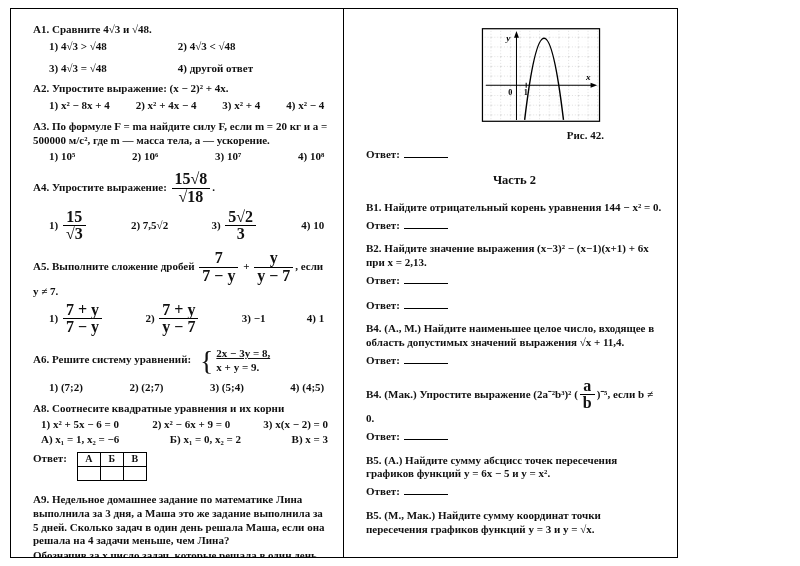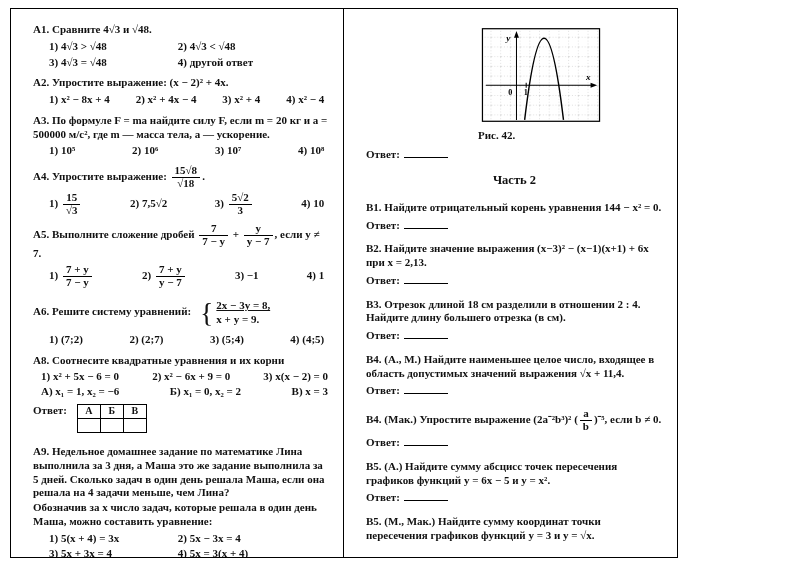--- a/index.html
+++ b/index.html
@@ -11,39 +11,39 @@
   .frame {
     position:absolute; left:10px; top:8px; right:10px; bottom:8px;
     border:1.5px solid #000; display:flex;
   }
   .col { width:50%; box-sizing:border-box; padding:14px 14px 6px 22px; overflow:hidden; }
   .col-left { border-right:1.5px solid #000; }
 
   .prob { margin-bottom:7px; }
   .t { margin-bottom:1px; }
   .opts-sp { display:flex; justify-content:space-between; width:93%; margin:3px 0 0 16px;gap:8px; }
-  .opts-grid2 { display:grid; grid-template-columns:46% 54%; row-gap:2px; margin:3px 0 0 16px; }
+  .opts-grid2 { display:grid; grid-template-columns:46% 54%; row-gap:8px; margin:3px 0 0 16px; }
   .opts-sp3 { display:flex; justify-content:space-between; width:97%; margin:2px 0 0 8px; }
 
-  .frac { display:inline-block; vertical-align:middle; text-align:center; line-height:1.05; margin:0 2px; font-size:11px; }
+  .frac { display:inline-block; vertical-align:middle; text-align:center; line-height:1.05; margin:0 2px; font-size:16px; }
   .frac .fn { display:block; border-bottom:1px solid #000; padding:0 3px; }
   .frac .fd { display:block; padding:0 3px; }
 
   .brace { font-size:28px; font-weight:normal; vertical-align:middle; margin:0 3px 0 6px; display:inline-block; }
   .sys { display:inline-block; vertical-align:middle; line-height:1.2; }
 
   .ansline { margin-top:4px; }
   .blank { display:inline-block; width:44px; height:10px; border-bottom:1.3px solid #000; margin-left:4px; }
 
   .ansrow { display:flex; align-items:flex-start; margin-top:5px; }
   .anstab { border-collapse:collapse; margin-left:10px; }
   .anstab td { border:1px solid #000; width:22px; height:13px; text-align:center; padding:0; font-size:10px; }
 
   .graphwrap { width:126px; margin:5px 0 0 112px; }
-  .figcap { text-align:left; margin-top:3px; }
+  .figcap { text-align:right; margin-top:3px; }
   .part2 { text-align:center; font-size:12.5px; margin:12px 0 12px; }
 
   .bprob { margin-bottom:4px; }
   .bprob .ansline { margin:3px 0 10px; }
   svg text { font-family:"Liberation Serif", serif; font-weight:bold; }
 </style>
 </head>
 <body>
 
 <div class="sheet">
@@ -208,21 +208,20 @@
         <div class="t"><span>В1.</span> <span>Найдите отрицательный корень уравнения 144 − x² = 0.</span></div>
         <div class="ansline"><span>Ответ:</span><span class="blank"></span></div>
       </div>
 
       <div class="bprob">
         <div class="t"><span>В2.</span> <span>Найдите значение выражения (x−3)² − (x−1)(x+1) + 6x при x = 2,13.</span></div>
         <div class="ansline"><span>Ответ:</span><span class="blank"></span></div>
       </div>
 
       <div class="bprob">
-        <div class="t"><span>В3.</span> <span>Отрезок длиной 18 см разделили в отношении 2 : 4. Найдите длину большего отрезка (в см).</span></div>
         <div class="ansline"><span>Ответ:</span><span class="blank"></span></div>
       </div>
 
       <div class="bprob">
         <div class="t"><span>В4.</span> <span>(А., М.) Найдите наименьшее целое число, входящее в область допустимых значений выражения √x + 11,4.</span></div>
         <div class="ansline"><span>Ответ:</span><span class="blank"></span></div>
       </div>
 
       <div class="bprob">
         <div class="t">

